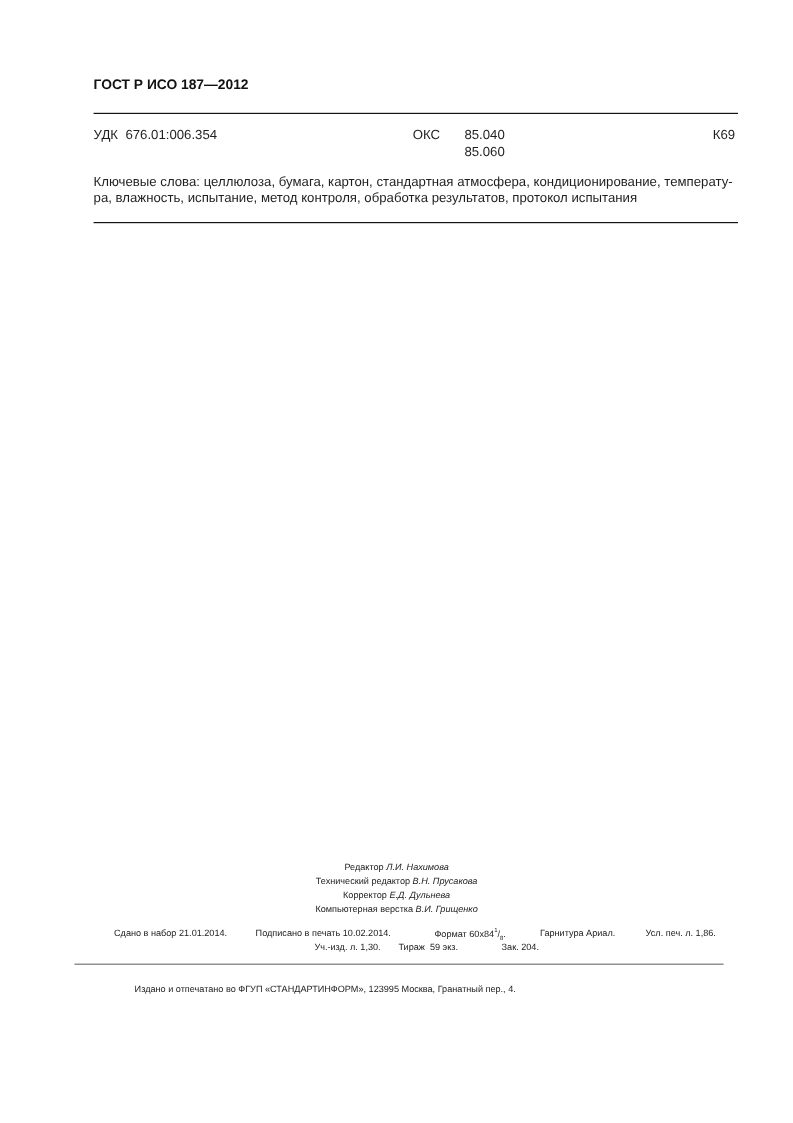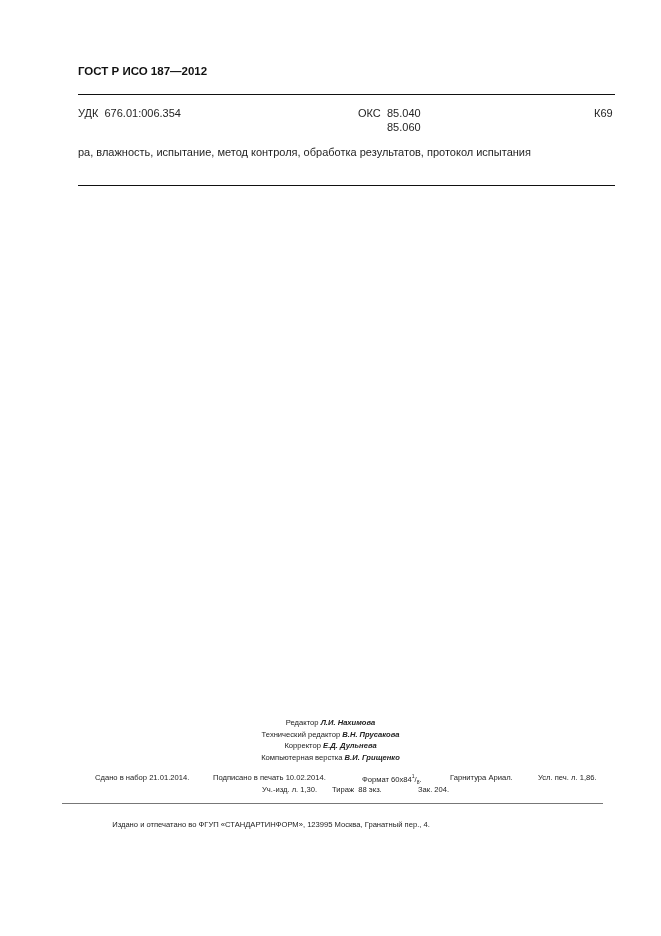--- a/index.html
+++ b/index.html
@@ -4,63 +4,64 @@
   <style>
     html, body { margin: 0; padding: 0; background: #ffffff; }
     body { width: 661px; height: 936px; position: relative; overflow: hidden;
            font-family: "Liberation Sans", sans-serif; color: #1a1a1a; }
     .abs { position: absolute; }
     .title { left: 78px; top: 65px; font-size: 11.5px; font-weight: bold; color: #111; }
     .hr-thick { left: 78px; width: 537px; height: 0; border-top: 1.3px solid #111; }
     .meta { font-size: 11px; color: #1f1f1f; white-space: pre; }
     .kw { left: 78px; top: 146px; width: 537px; font-size: 11px; line-height: 13px; color: #1f1f1f; }
     .credits { left: 0; width: 661px; top: 717px; text-align: center; font-size: 7.6px; line-height: 11.5px; color: #222; }
-    .credits i { font-style: italic; font-weight: bold; }
+    .credits i { font-style: italic; }
     .pub { font-size: 7.6px; color: #222; white-space: pre; }
     .hr-thin { left: 62px; width: 541px; height: 0; border-top: 1px solid #777; top: 803px; }
     .footer { left: 0; width: 542px; text-align: center; font-size: 7.6px; line-height: 13px; color: #222; top: 818px; }
     .footer span { white-space: pre; }
     sup { font-size: 5px; }
     sub { font-size: 5px; }
   </style>
 </head>
 <body>
 
 <div class="abs title">ГОСТ Р ИСО 187—2012</div>
 
 <div class="abs hr-thick" style="top:94px;"></div>
 
 <div class="abs meta" style="left:78px; top:107px;"><span>УДК</span>  <span>676.01:006.354</span></div>
 
-<div class="abs meta" style="left:358px; top:107px;">ОКС</div>
+<div class="abs meta" style="left:344px; top:107px;">ОКС</div>
 <div class="abs meta" style="left:387px; top:107px;">85.040</div>
 <div class="abs meta" style="left:387px; top:121px;text-align:center;">85.060</div>
 
 <div class="abs meta" style="left:594px; top:107px;">К69</div>
 
 <div class="abs kw">
+  <div><span>Ключевые слова:</span> <span>целлюлоза, бумага, картон, стандартная атмосфера, кондиционирование, температу-</span></div>
   <div>ра, влажность, испытание, метод контроля, обработка результатов, протокол испытания</div>
 </div>
 
 <div class="abs hr-thick" style="top:185px;"></div>
 
 <div class="abs credits">
   <div><span>Редактор</span> <i>Л.И. Нахимова</i></div>
   <div><span>Технический редактор</span> <i>В.Н. Прусакова</i></div>
   <div><span>Корректор</span> <i>Е.Д. Дульнева</i></div>
   <div><span>Компьютерная верстка</span> <i>В.И. Грищенко</i></div>
 </div>
 
 <div class="abs pub" style="left:85px; top:773px;margin-left:10px;">Сдано в набор 21.01.2014.</div>
 <div class="abs pub" style="left:213px; top:773px;">Подписано в печать 10.02.2014.</div>
 <div class="abs pub" style="left:362px; top:773px;"><span>Формат 60х84</span><sup>1</sup>/<sub>8</sub><span>.</span></div>
 <div class="abs pub" style="left:450px; top:773px;">Гарнитура Ариал.</div>
 <div class="abs pub" style="left:538px; top:773px;">Усл. печ. л. 1,86.</div>
 
 <div class="abs pub" style="left:262px; top:785px;">Уч.-изд. л. 1,30.</div>
-<div class="abs pub" style="left:332px; top:785px;">Тираж  88 экз.</div>
+<div class="abs pub" style="left:332px; top:785px;">Тираж  59 экз.</div>
 <div class="abs pub" style="left:398px; top:785px;margin-left:20px;">Зак. 204.</div>
 
 <div class="abs hr-thin"></div>
 
 <div class="abs footer">
   <div>Издано и отпечатано во ФГУП «СТАНДАРТИНФОРМ», 123995 Москва, Гранатный пер., 4.</div>
 </div>
 
 </body></html>

